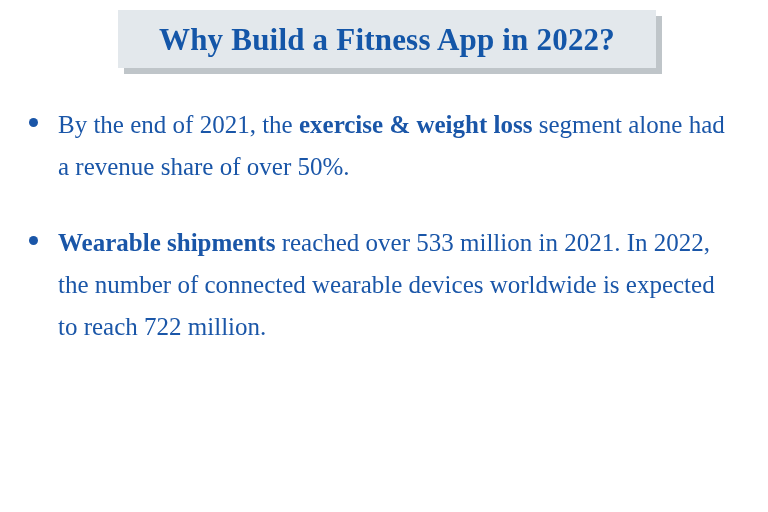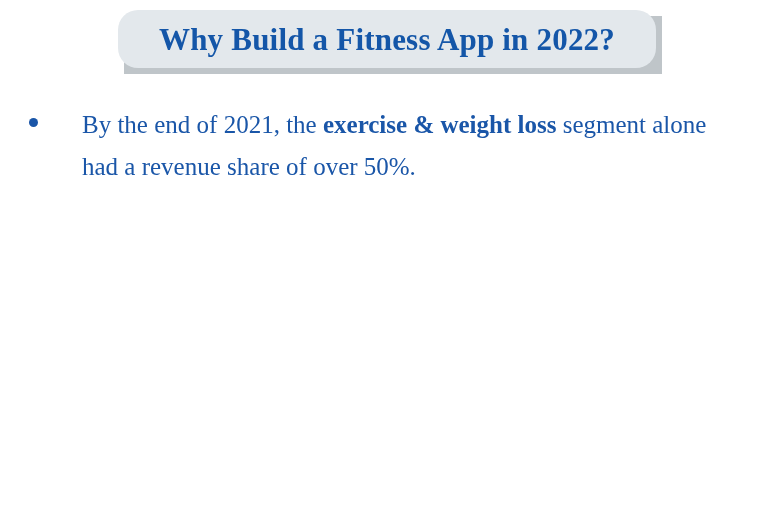--- a/index.html
+++ b/index.html
@@ -34,42 +34,41 @@
   .title-box {
     position: absolute;
     left: 0;
     top: 0;
     width: 538px;
     height: 58px;
     background: #e3e8ec;
     display: flex;
     align-items: center;
     justify-content: center;
-    border-radius: 20px;
   }
   .title-text {
     font-family: "Liberation Serif", "DejaVu Serif", serif;
     font-weight: bold;
     font-size: 31px;
     letter-spacing: 0.2px;
     color: #1456a8;
     white-space: nowrap;
     line-height: 1;
   }
 
   
   .bullet-list {
     position: absolute;
     left: 0;
     top: 104px;
     width: 768px;
   }
   .bullet-item {
     position: relative;
-    padding-left: 82px;
+    padding-left: 58px;
     padding-right: 28px;
     margin-bottom: 34px;
   }
   .bullet-item:last-child {
     margin-bottom: 0;
   }
   .bullet-marker {
     position: absolute;
     left: 29px;
     top: 14px;
@@ -101,14 +100,20 @@
 <div class="bullet-list">
 
   <div class="bullet-item">
     <span class="bullet-marker"></span>
     <div class="bullet-text">
       <span>By the end of 2021, the </span><b>exercise &amp; weight loss</b><span> segment alone had a revenue share of over 50%.</span>
     </div>
   </div>
 
 
+  <div class="bullet-item">
+    <span class="bullet-marker"></span>
+    <div class="bullet-text">
+      <b>Wearable shipments</b><span> reached over 533 million in 2021. In 2022, the number of connected wearable devices worldwide is expected to reach 722 million.</span>
+    </div>
+  </div>
 
 </div>
 
 </body></html>

